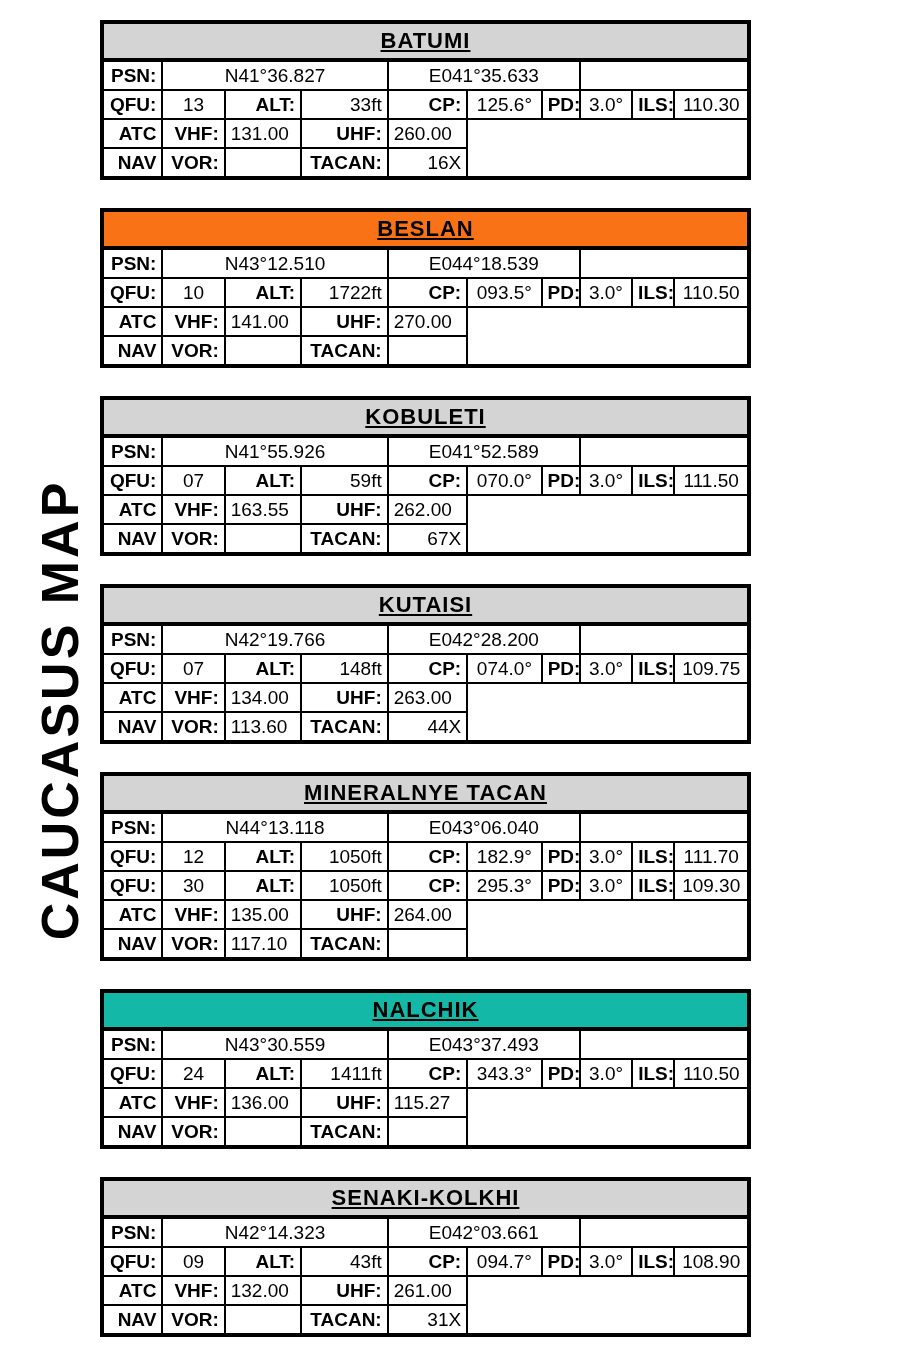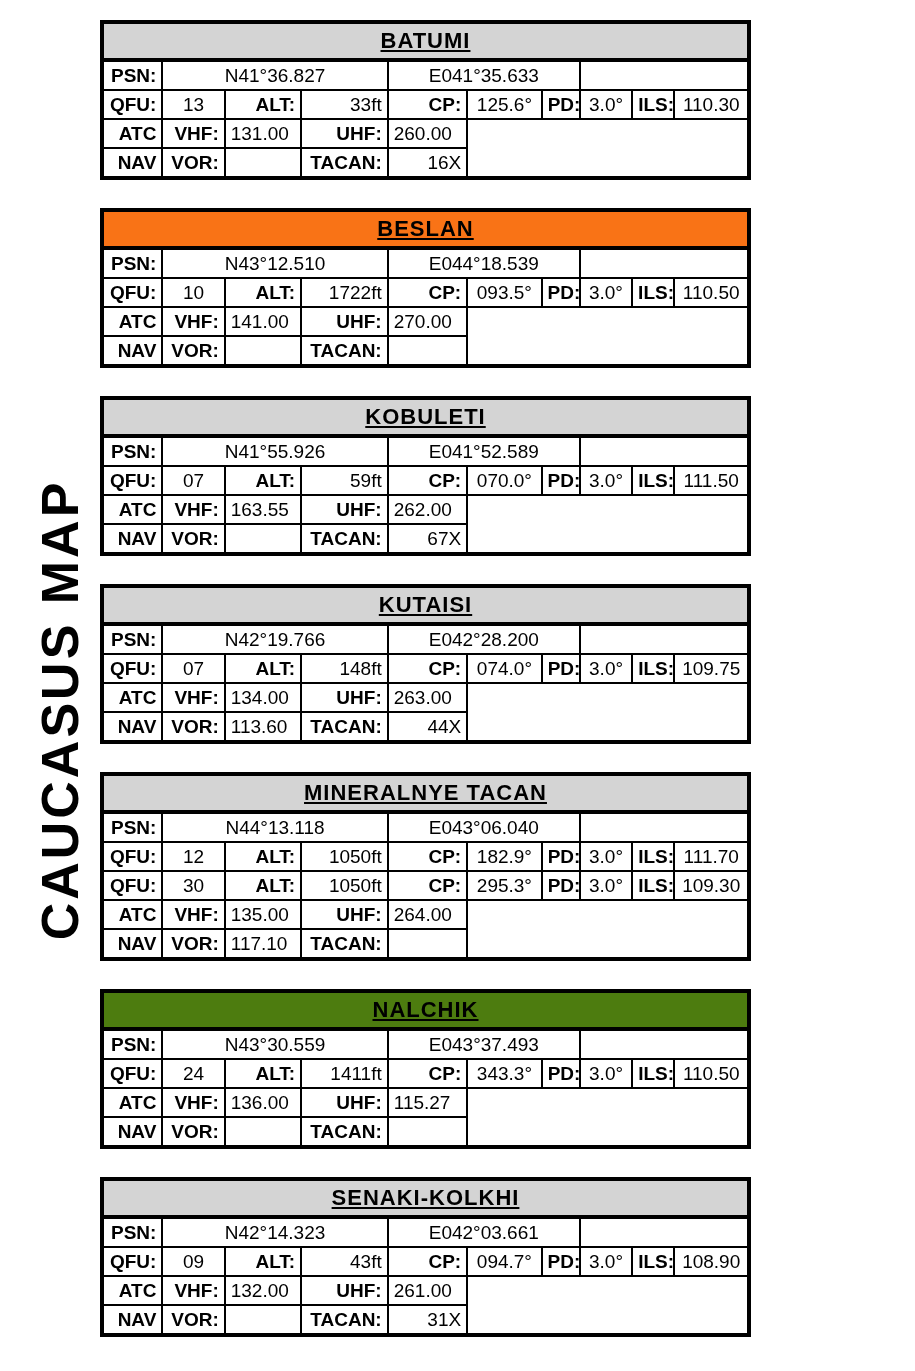--- a/index.html
+++ b/index.html
@@ -363,21 +363,21 @@
         <col style="width:86px">
           <col style="width:79px">
           <col style="width:74px">
         <col style="width:38px">
           <col style="width:52px">
           <col style="width:42px">
         <col style="width:74px">
       </colgroup>
       <tbody>
           <tr>
-        <th class="af-header" colspan="10" style="background: #4d7c0f;">NALCHIK</th>
+        <th class="af-header" colspan="10" style="background: #14b8a6;">NALCHIK</th>
       </tr>
       <tr>
         <td class="lbl">PSN:</td>
         <td class="val-c" colspan="3">N43°30.559</td>
         <td class="val-c" colspan="3">E043°37.493</td>
         <td class="val-c" colspan="3"></td>
       </tr>
       <tr class="rw-row">
         <td class="lbl">QFU:</td>
         <td class="val-c">24</td>

